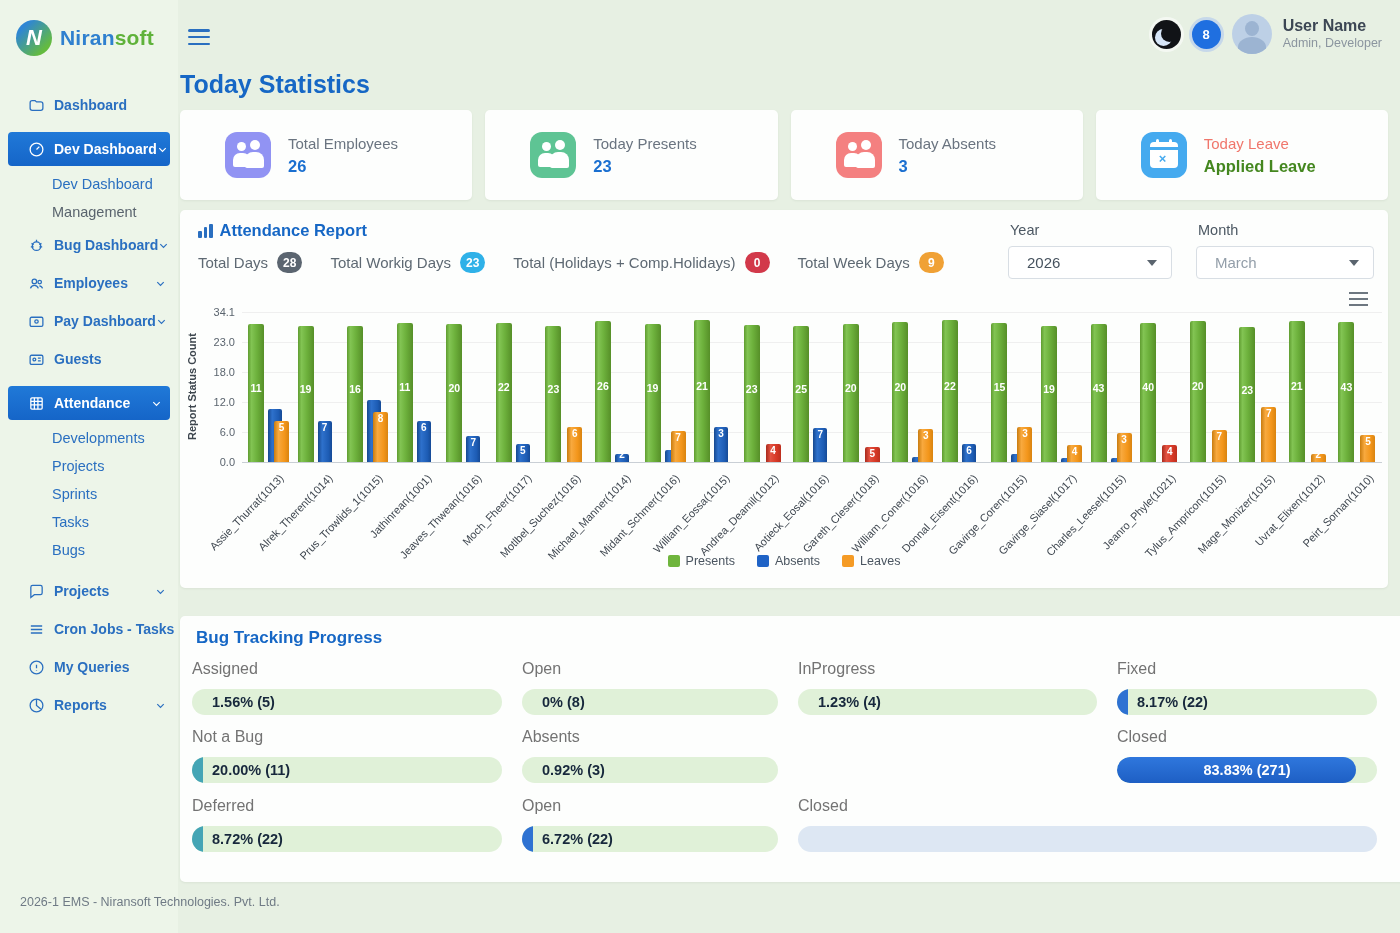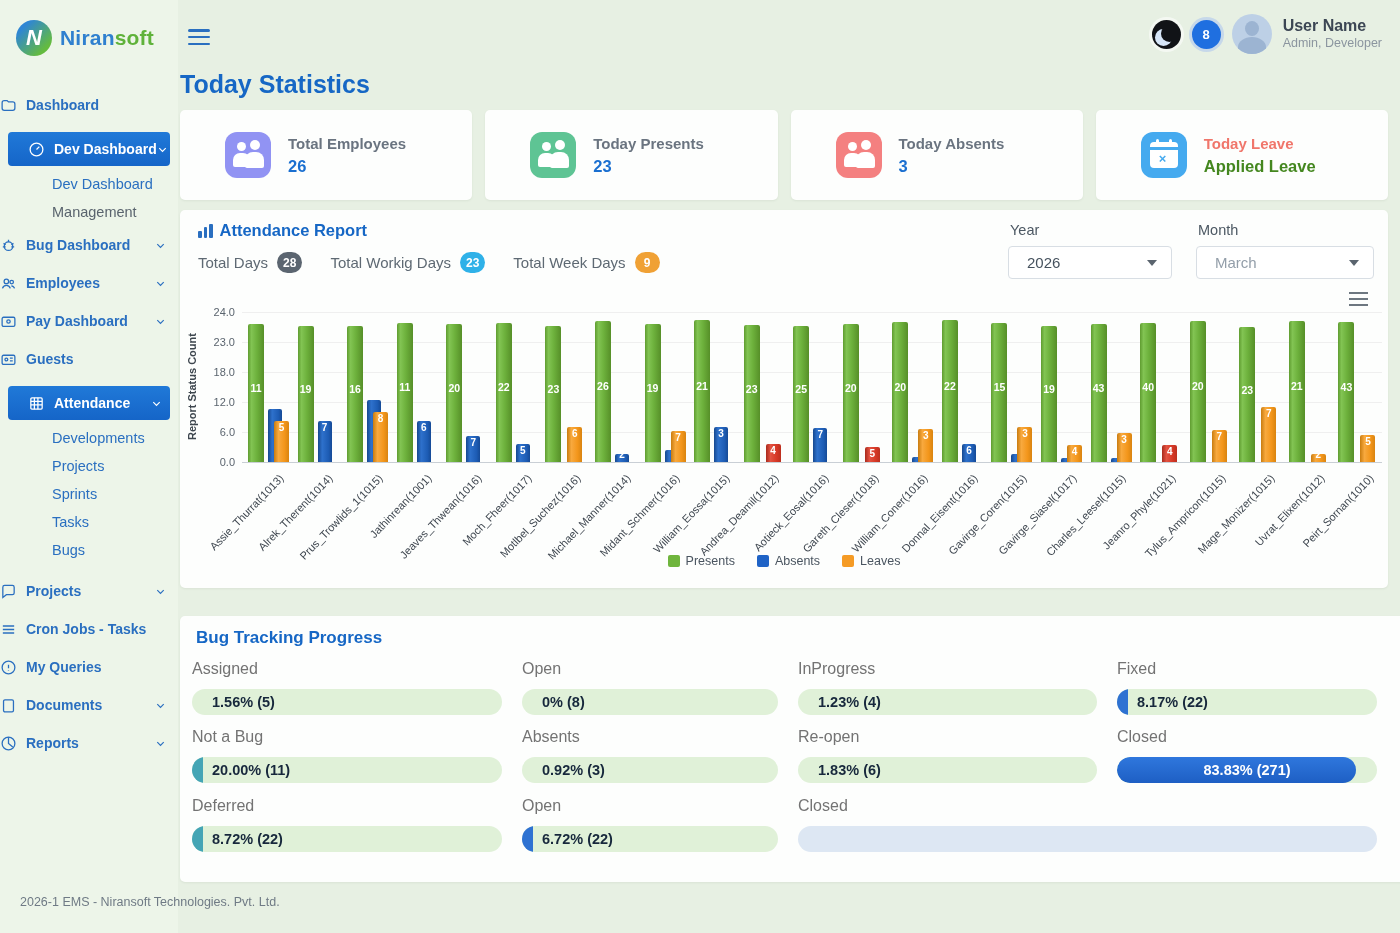--- a/index.html
+++ b/index.html
@@ -4,21 +4,21 @@
 <style>
 * { box-sizing:border-box; margin:0; padding:0; }
 body { width:1400px; height:933px; position:relative; font-family:"Liberation Sans",sans-serif; background:#e7f0e3; overflow:hidden; }
 .sidebar { position:absolute; left:0; top:0; width:178px; height:933px; background:#edf5e9; }
 .logo { position:absolute; left:16px; top:20px; display:flex; align-items:center; gap:8px; }
 .logo-badge { width:36px; height:36px; border-radius:50%; background:linear-gradient(135deg,#2f86d4 20%,#64bb3f 80%); color:#fff; font-weight:bold; font-size:22px; font-style:italic; display:flex; align-items:center; justify-content:center; }
 .logo-text { font-size:21px; font-weight:bold; letter-spacing:0.2px; }
 .logo-text .p1 { color:#2f80cf; } .logo-text .p2 { color:#5fb23a; }
 .nav { position:absolute; top:86px; left:0; width:178px; }
 .nav-item { display:flex; align-items:center; color:#2a6fc0; font-size:14px; font-weight:bold; cursor:pointer; white-space:nowrap; }
-.nav-item.top { height:38px; }
+.nav-item.top { height:38px; padding-left:28px; }
 .nav-item.sub { height:28px; padding-left:52px; color:#5a646e; font-weight:normal; font-size:14.5px; }
 .nav-item.sub.blue { color:#2a6fc0; }
 .nav-item .nicon { width:18px; height:18px; margin-right:8px; display:flex; align-items:center; flex-shrink:0; }
 .nav-item .nicon svg { width:17px; height:17px; }
 .nav-item .chev { margin-left:auto; margin-right:12px; display:flex; }
 .nav-item .chev svg { width:11px; height:11px; }
 .nav-item.active { background:linear-gradient(180deg,#2079d8,#1565c8); color:#fff; margin:4px 8px; border-radius:4px; height:34px; padding-left:20px; width:162px; }
 .nav-item.active .chev { margin-right:8px; }
 .nav-item.gap-before { margin-top:8px; }
 
@@ -45,21 +45,21 @@
 .ppl .h1 { position:absolute; left:12px; top:10px; width:9px; height:9px; border-radius:50%; background:#fff; }
 .ppl .b1 { position:absolute; left:8px; top:21px; width:17px; height:14px; border-radius:7px 7px 2px 2px; background:#fff; }
 .ppl .h2 { position:absolute; left:25px; top:8px; width:10px; height:10px; border-radius:50%; background:#fff; }
 .ppl .b2 { position:absolute; left:20px; top:20px; width:19px; height:16px; border-radius:8px 8px 2px 2px; background:#fff; }
 .cal { position:absolute; inset:0; }
 .cal .frame { position:absolute; left:9px; top:10px; width:28px; height:26px; border-radius:4px; background:#fff; }
 .cal .top { position:absolute; left:9px; top:15px; width:28px; height:2.5px; background:#45aaef; }
 .cal .ring1,.cal .ring2 { position:absolute; top:7px; width:3px; height:6px; background:#fff; border-radius:2px; }
 .cal .ring1 { left:15px; } .cal .ring2 { left:28px; }
 .cal .x { position:absolute; left:18px; top:19px; font-size:13px; color:#45aaef; font-weight:bold; }
-.card-label { font-size:15px; color:#6a7480; margin-bottom:5px;font-weight:bold; }
+.card-label { font-size:15px; color:#6a7480; margin-bottom:5px; }
 .card-value { font-size:16.5px; color:#1a6fd0; font-weight:bold; }
 
 .panel-att { position:absolute; left:2px; top:210px; width:1208px; height:378px; background:#fdfefd; border-radius:5px; box-shadow:0 1px 2px rgba(120,140,120,0.12); }
 .att-title { position:absolute; left:18px; top:11px; font-size:16.5px; font-weight:bold; color:#1667c5; display:flex; align-items:center; gap:7px; }
 .chart-ico { display:inline-flex; align-items:flex-end; gap:2px; height:14px; }
 .chart-ico i { display:block; width:3.5px; background:#2a6fc0; border-radius:1px; }
 .chips { position:absolute; left:18px; top:42px; display:flex; gap:28px; align-items:center; }
 .chip { display:flex; align-items:center; gap:9px; font-size:15px; color:#5e6973; }
 .chip-badge { min-width:25px; height:21px; padding:0 6px; border-radius:11px; color:#fff; font-size:12px; font-weight:bold; display:flex; align-items:center; justify-content:center; }
 .dd-label { position:absolute; top:12px; font-size:14.5px; color:#4c5863; }
@@ -246,33 +246,20 @@
           <svg viewBox="0 0 24 24" fill="none" stroke="currentColor" stroke-width="1.8">
             <circle cx="12" cy="12" r="9"></circle>
             <path d="M12 8v5M12 16v.5"></path>
           </svg>
         </span>
         <span class="nlabel">My Queries</span>
       </div>
       <div class="nav-item top">
         <span class="nicon">
           <svg viewBox="0 0 24 24" fill="none" stroke="currentColor" stroke-width="1.8">
-            <rect x="5" y="4" width="14" height="17" rx="2"></rect>
-          </svg>
-        </span>
-        <span class="nlabel">Documents</span>
-        <span class="chev">
-          <svg viewBox="0 0 24 24" fill="none" stroke="currentColor" stroke-width="2.6">
-            <path d="M5 9l7 7 7-7"></path>
-          </svg>
-        </span>
-      </div>
-      <div class="nav-item top">
-        <span class="nicon">
-          <svg viewBox="0 0 24 24" fill="none" stroke="currentColor" stroke-width="1.8">
             <circle cx="12" cy="12" r="9"></circle>
             <path d="M12 3v9l6 5"></path>
           </svg>
         </span>
         <span class="nlabel">Reports</span>
         <span class="chev">
           <svg viewBox="0 0 24 24" fill="none" stroke="currentColor" stroke-width="2.6">
             <path d="M5 9l7 7 7-7"></path>
           </svg>
         </span>
@@ -375,20 +362,24 @@
       <span>Attendance Report</span>
     </div>
     <div class="chips" id="chips">
         <div class="chip">
           <span>Total Days</span>
           <span class="chip-badge" style="background:#5b6570">28</span>
         </div>
         <div class="chip">
           <span>Total Workig Days</span>
           <span class="chip-badge" style="background:#2fb1e8">23</span>
+        </div>
+        <div class="chip">
+          <span>Total (Holidays + Comp.Holidays)</span>
+          <span class="chip-badge" style="background:#d2394a">0</span>
         </div>
         <div class="chip">
           <span>Total Week Days</span>
           <span class="chip-badge" style="background:#f0a135">9</span>
         </div>
       </div>
     <div class="dd-label y">Year</div>
     <div class="dd" id="dd-year">
         <span>2026</span>
         <span class="caret"></span>
@@ -408,21 +399,21 @@
         <div class="ytick" style="top: 150px;">0.0</div>
         <div class="gridline" style="top: 120px;"></div>
         <div class="ytick" style="top: 120px;">6.0</div>
         <div class="gridline" style="top: 90px;"></div>
         <div class="ytick" style="top: 90px;">12.0</div>
         <div class="gridline" style="top: 60px;"></div>
         <div class="ytick" style="top: 60px;">18.0</div>
         <div class="gridline" style="top: 30px;"></div>
         <div class="ytick" style="top: 30px;">23.0</div>
         <div class="gridline" style="top: 0px;"></div>
-        <div class="ytick" style="top: 0px;">24.0</div>
+        <div class="ytick" style="top: 0px;">34.1</div>
         <div class="ytitle">Report Status Count</div>
         <div class="baseline"></div>
         <div class="bar green" style="left: 6px; height: 138px;">
           <div class="blabel">11</div>
         </div>
         <div class="bar blue" style="left: 26px; height: 53px;"></div>
         <div class="bar orange" style="left: 32px; height: 41px;">
           <div class="blabel" style="top: 1px;">5</div>
         </div>
         <div class="xlabel" style="left: 34.7826px; top: 160px;">Assie_Thurrat(1013)</div>
@@ -636,26 +627,20 @@
           <div class="bug-fill" style="width:11px;background:#44a5b5"></div>
           <div class="bug-text">20.00% (11)</div>
         </div>
       </div>
       <div class="bug-item" style="left: 342px; top: 112px; width: 256px;">
         <div class="bug-label">Absents</div>
     <div class="bug-track">
           <div class="bug-text">0.92% (3)</div>
         </div>
       </div>
-      <div class="bug-item" style="left: 618px; top: 112px; width: 299px;">
-        <div class="bug-label">Re-open</div>
-    <div class="bug-track">
-          <div class="bug-text">1.83% (6)</div>
-        </div>
-      </div>
       <div class="bug-item" style="left: 937px; top: 112px; width: 260px;">
         <div class="bug-label">Closed</div>
     <div class="bug-track">
           <div class="bug-fill" style="width:91.83%;background:linear-gradient(180deg,#2f77dd,#1e5fc4);border-radius:13px"></div>
           <div class="bug-text center">83.83% (271)</div>
         </div>
       </div>
       <div class="bug-item" style="left: 12px; top: 181px; width: 310px;">
         <div class="bug-label">Deferred</div>
     <div class="bug-track">

